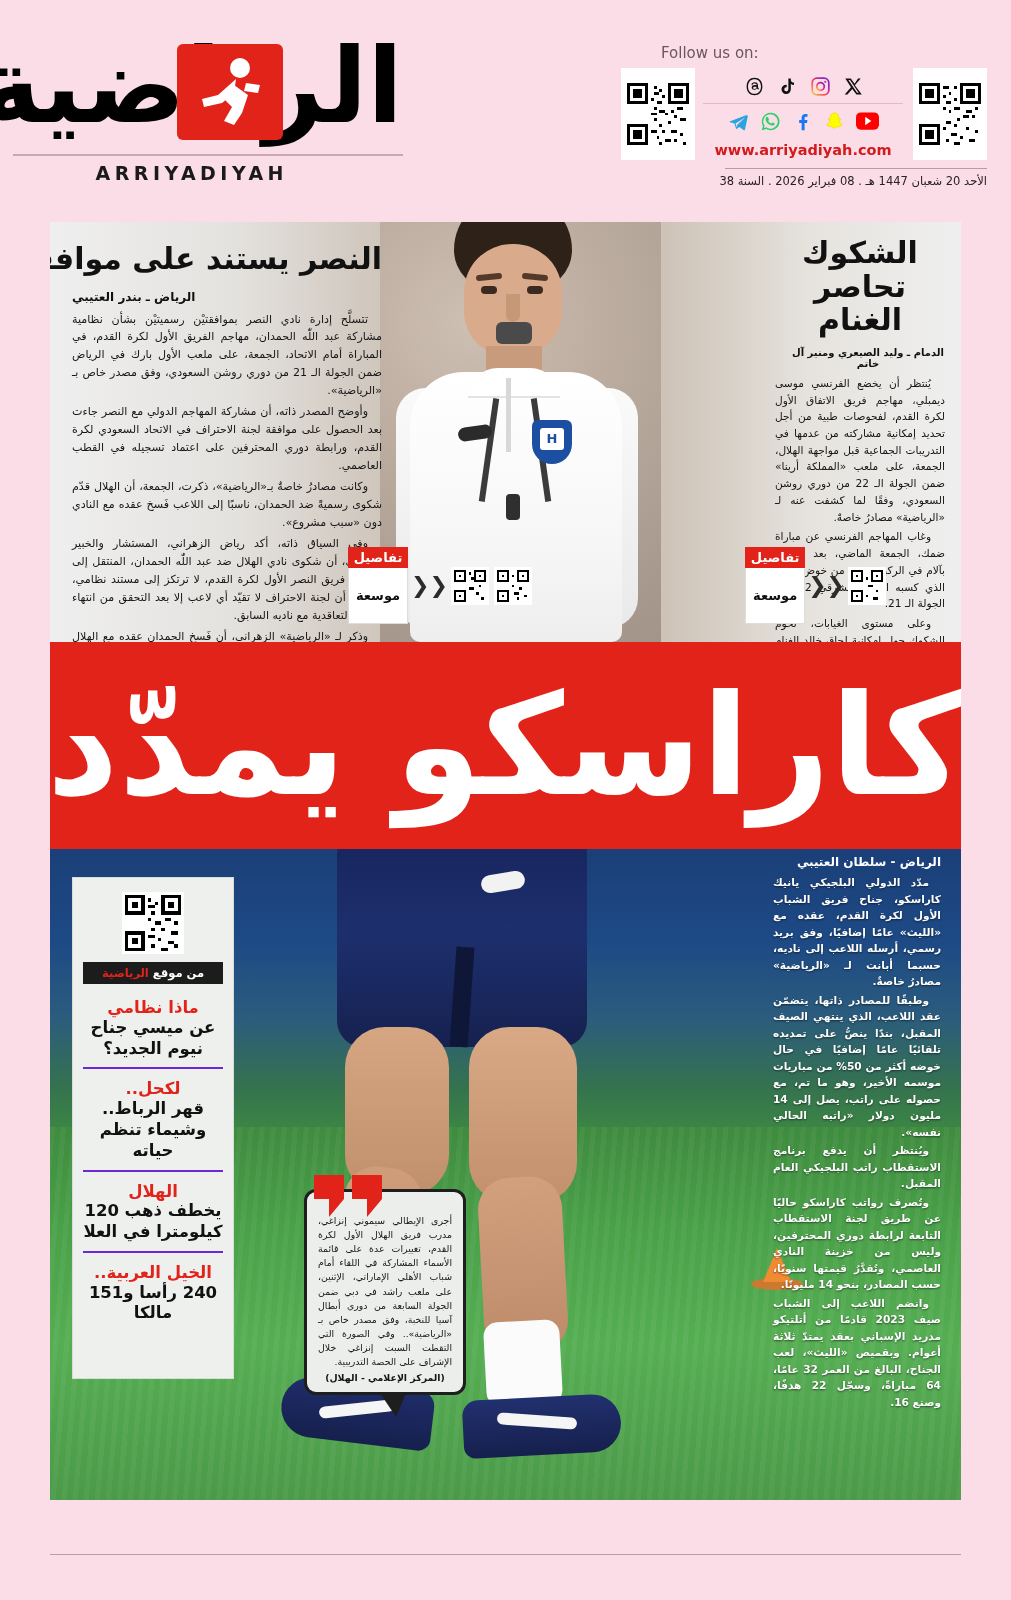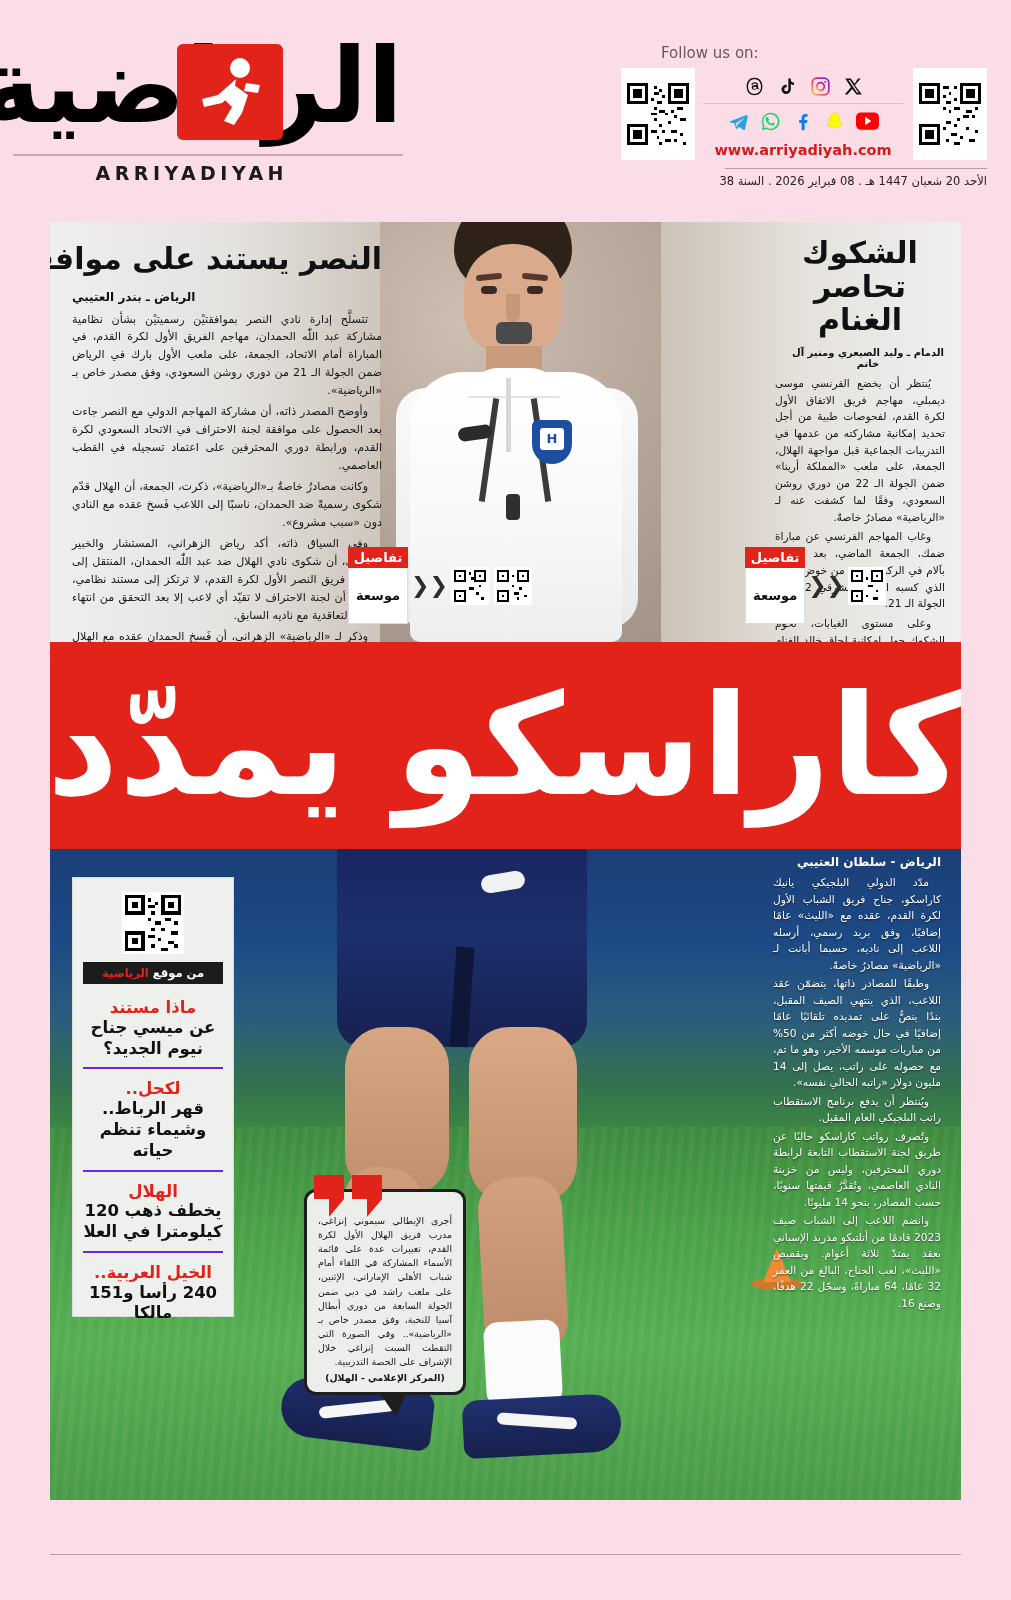--- a/index.html
+++ b/index.html
@@ -180,21 +180,21 @@
   .pl-shin-r { position:absolute; left:196px; top:480px; width:84px; height:176px; background:linear-gradient(180deg,#d2a07d,#bd8b69); border-radius:32px; transform:rotate(-3deg); }
   .pl-sock-l { position:absolute; left:42px; top:614px; width:74px; height:86px; background:#fbfbfb; border-radius:14px; transform:rotate(9deg); }
   .pl-sock-r { position:absolute; left:200px; top:624px; width:76px; height:84px; background:#fbfbfb; border-radius:14px; transform:rotate(-3deg); }
   .pl-shoe-l { position:absolute; left:-4px; top:686px; width:152px; height:60px; background:linear-gradient(180deg,#1f2d6b,#16204d); border-radius:30px 16px 12px 30px; transform:rotate(7deg); }
   .pl-shoe-r { position:absolute; left:178px; top:700px; width:158px; height:58px; background:linear-gradient(180deg,#21306f,#16204d); border-radius:16px 30px 30px 12px; transform:rotate(-3deg); }
   .pl-swoosh-l { position:absolute; left:34px; top:706px; width:76px; height:12px; background:#f5f5f5; border-radius:8px; transform:rotate(-6deg); }
   .pl-swoosh-r { position:absolute; left:212px; top:718px; width:80px; height:12px; background:#f5f5f5; border-radius:8px; transform:rotate(4deg); }
 
   
   .teaser {
-    position: absolute; left: 22px; top: 28px; width: 162px; height: 440px;
+    position: absolute; left: 22px; top: 28px; width: 162px; height: 502px;
     background: #eef0ee; border: 1px solid #d9ddd8; padding: 12px 10px; direction: rtl;
   }
   .teaser-qr { width: 62px; height: 62px; margin: 2px auto 8px; background:#fff; padding: 3px; }
   .teaser-qr svg { width:100%; height:100%; display:block; }
   .teaser-tag {
     background: #1c1c1c; color: #fff; font-size: 11.5px; font-weight: 700;
     text-align: center; padding: 4px 4px; margin-bottom: 12px; white-space: nowrap;
   }
   .teaser-tag .brand { color: #fff; }
   .teaser-tag .brand i { color: #e2231a; font-style: normal; }
@@ -203,21 +203,21 @@
   .ti-red { color: #e2231a; font-size: 16.5px; font-weight: 700; line-height: 1.2; }
   .ti-black { color: #111; font-size: 16.5px; font-weight: 700; line-height: 1.26; }
 
   
   .main-col {
     position: absolute; right: 10px; top: 6px; width: 188px; height: 420px;
     padding: 0 10px; direction: rtl; color: #fff;
   }
   .main-col .byline { font-size: 12px; font-weight: 700; color: #fff; text-align: right; margin-bottom: 5px; }
   .main-col .body { font-size: 10.6px; line-height: 1.56; text-align: justify; color: #fff;
-    text-shadow: 0 1px 2px rgba(0,0,0,.55); }
+    text-shadow: 0 1px 2px rgba(0,0,0,.55); font-weight: bold; }
   .main-col .body p { margin-bottom: 2px; text-indent: 12px; }
 
   
   .bubble {
     position: absolute; left: 254px; top: 340px; width: 162px;
     background: #1e1e1e; border-radius: 12px; padding: 3px;
   }
   .bubble-inner { background: #eceeec; border-radius: 9px; padding: 22px 11px 9px; direction: rtl; }
   .bubble-inner p { font-size: 9.4px; line-height: 1.5; color: #151515; text-align: justify; }
   .bubble-src { font-size: 9.4px; color: #151515; text-align: center; margin-top: 3px; font-weight: 700; }
@@ -658,21 +658,21 @@
         </g>
           </svg>
       </div>
 
       <div class="teaser-tag">
         <span>من موقع</span>
         <span class="brand"><i>الرياضية</i></span>
       </div>
 
       <div class="teaser-item">
-        <div class="ti-red">ماذا مستند</div>
+        <div class="ti-red">ماذا نظامي</div>
         <div class="ti-black">عن ميسي جناح نيوم الجديد؟</div>
       </div>
       <div class="teaser-item">
         <div class="ti-red">لكحل..</div>
         <div class="ti-black">قهر الرباط.. وشيماء تنظم حياته</div>
       </div>
       <div class="teaser-item">
         <div class="ti-red">الهلال</div>
         <div class="ti-black">يخطف ذهب 120 كيلومترا في العلا</div>
       </div>

